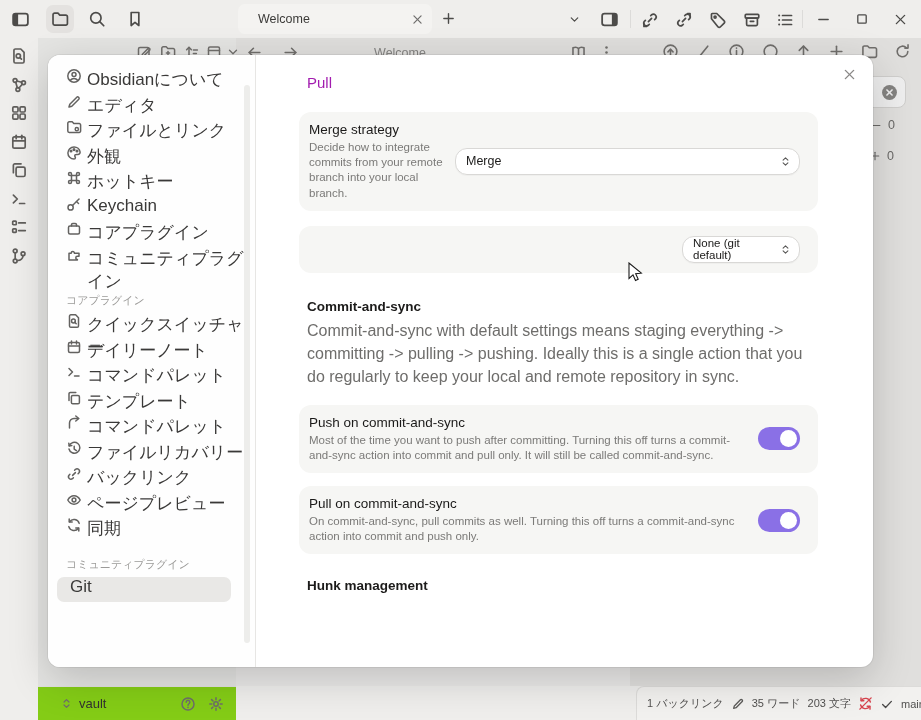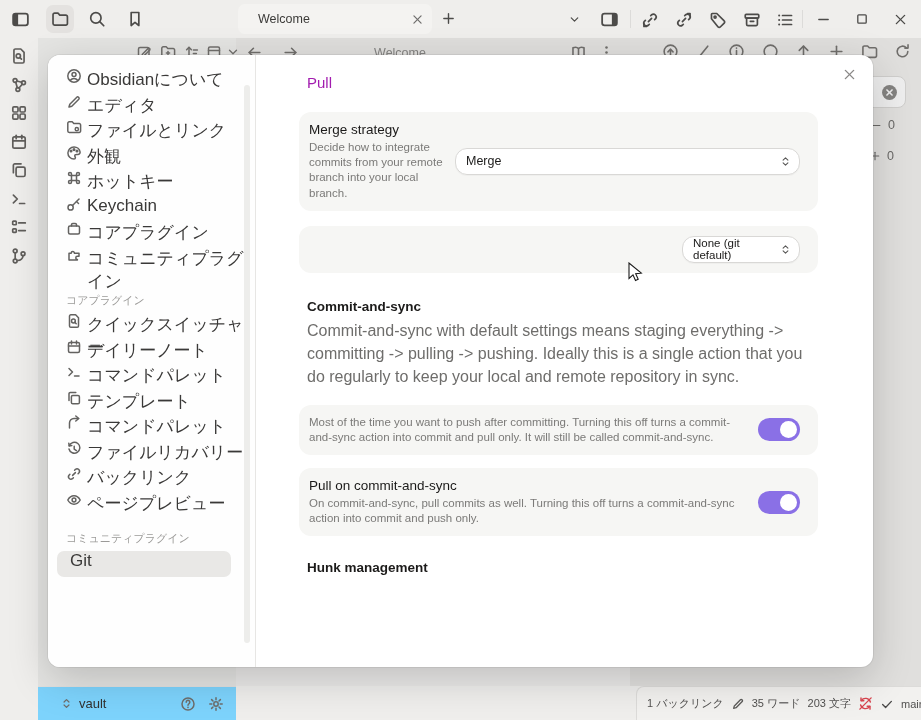--- a/index.html
+++ b/index.html
@@ -61,21 +61,21 @@
   .info{box-sizing:border-box;padding-right:8px}
   .select{background:#fff;border:1px solid #d9d8d6;border-radius:12px;height:27px;display:flex;
           align-items:center;justify-content:space-between;padding:0 8px 0 10px;box-sizing:border-box;
           font-size:12.5px;color:#1b1a19;box-shadow:0 1px 1px rgba(0,0,0,.03)}
   .select .ic{width:11px;height:13px;color:#555453}
   .toggle{width:42px;height:23px;border-radius:12px;background:var(--accent,#8a70e6);position:relative;flex:none}
   .toggle::after{content:"";position:absolute;right:3px;top:3px;width:17px;height:17px;border-radius:50%;background:#fff}
   .hl{border:3px solid var(--hl,#e81123);border-radius:3px;padding:9px 13px;margin:-12px -16px -12px 0;flex:none}
 
   
-  .vault-row{position:absolute;left:38px;top:686px;width:198px;height:34px;background:#7dd3fc;
+  .vault-row{position:absolute;left:38px;top:686px;width:198px;height:34px;background:#84cc16;
              border-top:1px solid #e2e1df;display:flex;align-items:center;padding:0 12px 0 22px;
              box-sizing:border-box;z-index:5;font-size:13px;color:#323130}
   .status{position:absolute;left:636px;top:686px;width:285px;height:34px;background:#f2f1ef;
           border:1px solid #dcdbd9;border-right:none;border-bottom:none;border-radius:8px 0 0 0;
           display:flex;align-items:center;padding:0 10px;gap:7px;box-sizing:border-box;z-index:5;
           font-size:11px;color:#525150;white-space:nowrap}
   .cursor{position:absolute;left:628px;top:262px;width:15px;height:22px;z-index:40}
 </style>
 </head>
 <body>
@@ -553,20 +553,31 @@
       </div>
     <div class="s-item">
         <span class="ic">
           <svg viewBox="0 0 16 16" fill="none" stroke="currentColor" stroke-width="1.5" stroke-linecap="round" stroke-linejoin="round">
             <path d="M1.8 8s2.3-4.2 6.2-4.2S14.2 8 14.2 8s-2.3 4.2-6.2 4.2S1.8 8 1.8 8z"></path>
             <circle cx="8" cy="8" r="1.9"></circle>
           </svg>
         </span>
         <span>ページプレビュー</span>
       </div>
+    <div class="s-item">
+        <span class="ic">
+          <svg viewBox="0 0 16 16" fill="none" stroke="currentColor" stroke-width="1.5" stroke-linecap="round" stroke-linejoin="round">
+            <path d="M13.2 6.4A5.4 5.4 0 003.6 4.8"></path>
+            <polyline points="3.2,2 3.2,5 6.2,5"></polyline>
+            <path d="M2.8 9.6a5.4 5.4 0 009.6 1.6"></path>
+            <polyline points="12.8,14 12.8,11 9.8,11"></polyline>
+          </svg>
+        </span>
+        <span>同期</span>
+      </div>
 
     <div class="s-header" style="margin-top:14px">コミュニティプラグイン</div>
     <div class="s-item active">
         <span>Git</span>
       </div>
 
     <div class="s-scroll"></div>
   </div>
 
   <div class="m-content">
@@ -599,20 +610,21 @@
           </span>
       </div>
     </div>
 
 
     <h3 class="sec">Commit-and-sync</h3>
     <p class="sec-desc">Commit-and-sync with default settings means staging everything -&gt; committing -&gt; pulling -&gt; pushing. Ideally this is a single action that you do regularly to keep your local and remote repository in sync.</p>
 
     <div class="card" style="margin-top:16px">
       <div class="info" style="flex:1;max-width:460px">
+        <div class="card-name">Push on commit-and-sync</div>
         <div class="card-desc">Most of the time you want to push after committing. Turning this off turns a commit-and-sync action into commit and pull only. It will still be called commit-and-sync.</div>
       </div>
       <div class="toggle" style="margin-left:auto"></div>
     </div>
 
     <div class="card" style="margin-top:13px">
       <div class="info" style="flex:1;max-width:460px">
         <div class="card-name">Pull on commit-and-sync</div>
         <div class="card-desc">On commit-and-sync, pull commits as well. Turning this off turns a commit-and-sync action into commit and push only.</div>
       </div>

